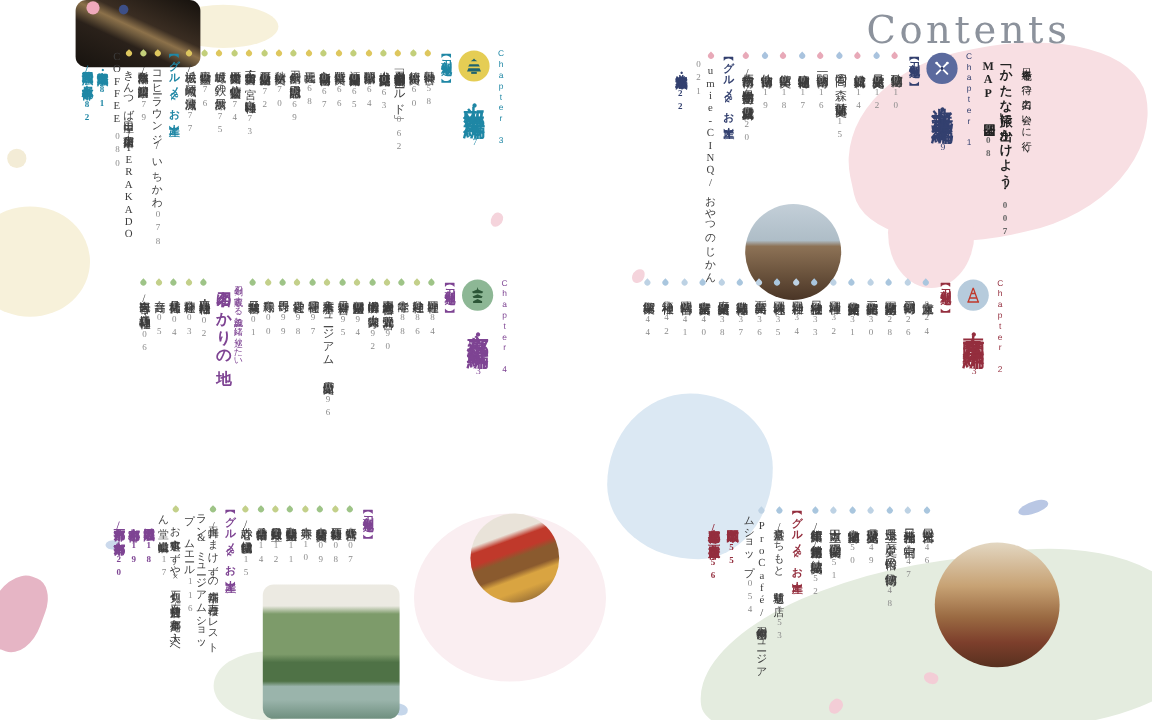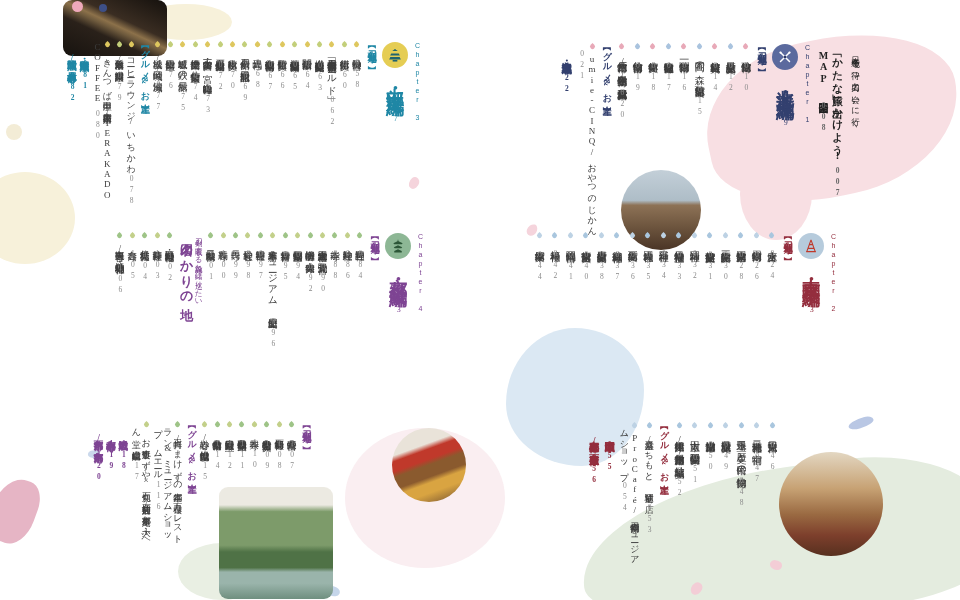--- a/index.html
+++ b/index.html
@@ -112,20 +112,21 @@
   <i class="petal p9"></i>
   <i class="dot d-pink"></i>
   <i class="dot d-blue"></i>
 
   <div class="photo ph-artifact"></div>
   <div class="photo ph-building"></div>
   <div class="photo ph-interior"></div>
   <div class="photo ph-food"></div>
   <div class="photo ph-garden"></div>
 
+  <div class="contents-title">Contents</div>
 
   <div class="intro">
     <div class="intro-l1">日本各地で待つ名刀に会いに行く</div>
     <div class="intro-l2"><span class="iname">「かたな旅」に出かけよう!</span><span class="ipage">007</span></div>
     <div class="intro-map"><span class="iname">MAP 全国図</span><span class="ipage">008</span></div>
   </div>
 
   <section class="toc ch1">
     <div class="chap-label">Chapter 1</div>
     <h2 class="chap-title"><span class="chap-icon"><svg width="15" height="15" viewBox="0 0 16 16">

